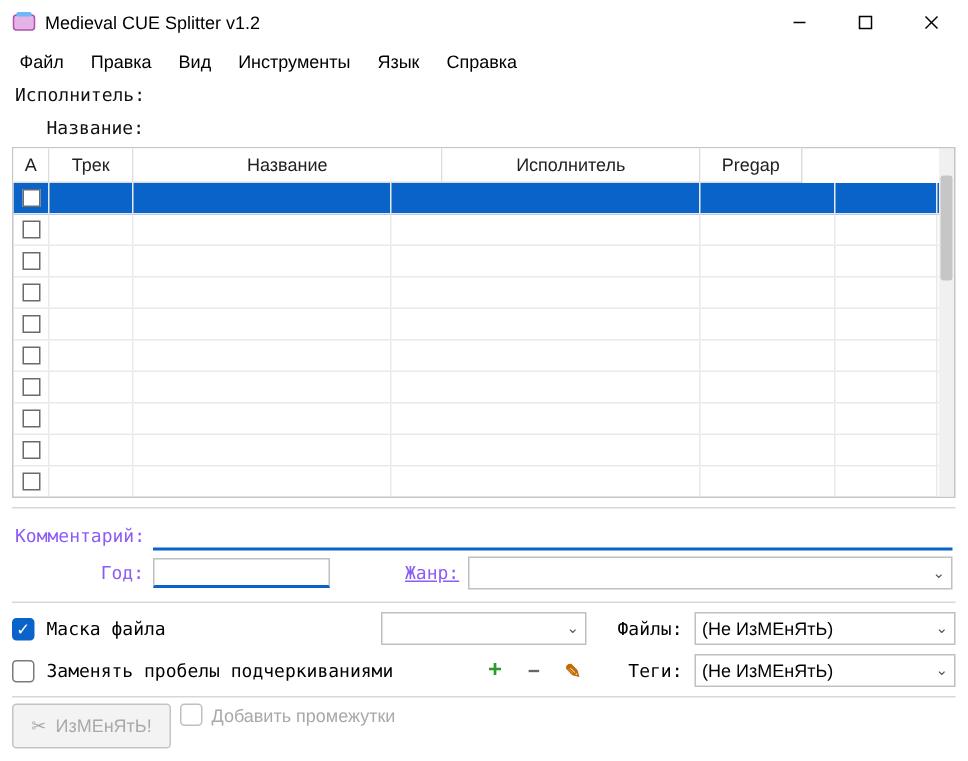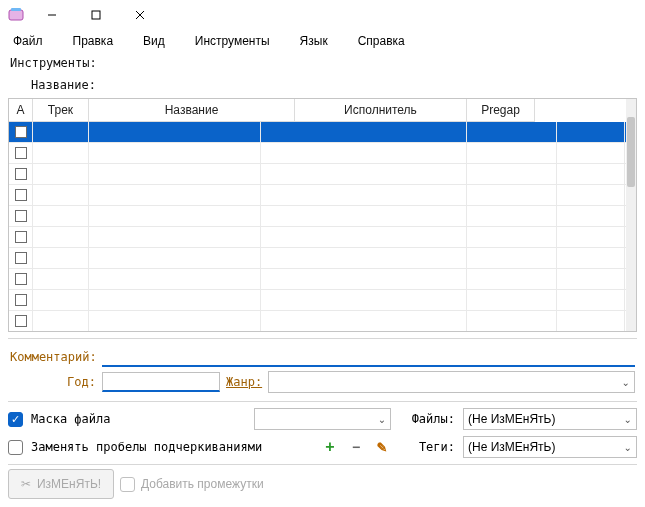--- a/index.html
+++ b/index.html
@@ -3,21 +3,21 @@
 <meta charset="utf-8">
 <style>
 * { box-sizing: border-box; font-family: "Segoe UI", Tahoma, sans-serif; font-size: 12px; }
 body { margin: 0; background: #fff; width: 645px; height: 507px; overflow: hidden; }
 
 .titlebar { height: 30px; display: flex; align-items: center; padding: 0 2px 0 8px; }
 .titlebar .app-icon { width: 16px; height: 16px; margin-right: 6px; }
 .titlebar .title { flex: 1; font-size: 12px; color: #000; }
 .winbtn { width: 44px; height: 28px; display: flex; align-items: center; justify-content: center; color: #000; }
 
-.menubar { height: 22px; display: flex; align-items: center; padding: 0 6px; gap: 16px; }
+.menubar { height: 22px; display: flex; align-items: center; padding: 0 6px; gap: 4px; }
 .menubar .menuitem { padding: 2px 7px; cursor: default; }
 
 .kv { display: flex; align-items: center; height: 22px; padding: 0 10px; gap: 6px; }
 .kv .k { width: 86px; text-align: right; color: #111; font-family: Consolas, monospace; }
 .kv .v { flex: 1; border-bottom: 1px solid transparent; }
 
 .tablewrap { margin: 2px 8px 0 8px; border: 1px solid #c5c5c5; height: 234px; display:flex; }
 .tablehdr { display: flex; background: #fff; }
 .th { border-right: 1px solid #dcdcdc; border-bottom: 1px solid #dcdcdc; background: #fff; text-align: center; padding: 4px 2px; font-size: 12px; color:#222; }
 .th-a { width: 24px; }
@@ -32,57 +32,58 @@
 .td { border-right: 1px solid #e9e9e9; display:flex; align-items:center; justify-content:center; }
 .td.chk { width:24px; }
 .td.tr1 { width:56px; } .td.pf { width:172px; } .td.ti { width:206px; } .td.ln { width:90px; } .td.pg { width:68px; }
 .chkbox { width:12px; height:12px; border:1px solid #6b6b6b; background:#fff; }
 .vscroll { width:10px; background:#f0f0f0; position:relative; }
 .vscroll .thumb { position:absolute; top:18px; left:1px; right:1px; height:70px; background:#c6c6c6; border-radius:2px; }
 
 .sep { margin: 6px 8px; border-top: 1px solid #d7d7d7; }
 
 .commentrow, .yeargenrerow { display:flex; align-items:center; padding: 2px 10px; gap:6px; }
-.lbl { font-family: Consolas, monospace; color:#a16207; }
+.lbl { font-family: Consolas, monospace; color:#8b5cf6; }
 .lbl.right { text-align:right; }
 .txtfield { flex:1; height:20px; border:1px solid #c0c0c0; background:#fff; padding:0 4px; }
 .commentrow .lbl { width:86px; text-align:right; }
 .commentrow .txtfield { border:none; border-bottom:2px solid #0a63c9; height:20px; }
 .yeargenrerow .col { display:flex; align-items:center; gap:6px; }
 .yeargenrerow .txtfield { border-bottom: 2px solid #0a63c9; }
 .yeargenrerow .year { width: 76px; }
-.yeargenrerow .genre-lbl { text-decoration:underline; }
+.yeargenrerow .genre-lbl { text-decoration:underline;margin-left:44px; }
 .combo { flex:1; height:22px; border:1px solid #c0c0c0; background:#fff; display:flex; align-items:center; padding:0 4px; position:relative; font-family: Consolas, monospace; }
 .combo .caret { position:absolute; right:4px; font-size:10px; color:#555; }
 
 .optblock { margin: 6px 8px; border-top: 1px solid #d7d7d7; padding-top:6px; display:grid; grid-template-columns: 1fr 230px; column-gap:16px; row-gap:6px; }
 .optrow { display:flex; align-items:center; gap:8px; }
 .chk-sm { width:15px; height:15px; border:1px solid #7a7a7a; border-radius:3px; background:#fff; display:flex; align-items:center; justify-content:center; }
 .chk-sm.checked { background:#0a63c9; border-color:#0a63c9; color:#fff; font-size:11px; }
 .iconbtn { width:18px; height:18px; display:flex; align-items:center; justify-content:center; font-weight:bold; }
 .iconadd { color:#2a9a2a; font-size:16px; }
 .iconmin { color:#666; font-size:14px; }
 .iconedit { color:#c06a00; font-size:13px; }
 .optrow .lbl2 { font-family: Consolas, monospace; text-align: right; }
 .maskcombo { flex:1; max-width:190px; }
 
 .footer { margin: 4px 8px 0 8px; border-top:1px solid #d7d7d7; padding-top:4px; display:flex; gap:6px; }
 .cutbtn { width:106px; height:30px; border:1px solid #c4c4c4; background:#f3f3f3; color:#a9a9a9; display:flex; align-items:center; justify-content:center; gap:6px; font-family:Consolas,monospace; border-radius:3px; }
-.footer-right { flex:1; display:flex; flex-direction:row; gap:4px; }
+.footer-right { flex:1; display:flex; flex-direction:column; gap:4px; }
 .frow { display:flex; align-items:center; gap:6px; color:#a9a9a9; font-family:Consolas,monospace; }
 .frow .chk-sm { border-color:#c0c0c0; }
 </style>
 </head>
 <body>
 
 <div class="titlebar">
   <svg class="app-icon" viewBox="0 0 16 16">
       <rect x="1" y="3" width="14" height="10" rx="2" fill="#e6b3e6" stroke="#b050b0"></rect>
       <rect x="3" y="1" width="10" height="3" rx="1" fill="#6fb8f5"></rect>
     </svg>
+  <div class="title">Medieval CUE Splitter v1.2</div>
   <div class="winbtn">
       <svg width="10" height="10">
         <line x1="1" y1="5" x2="9" y2="5" stroke="#000" stroke-width="1"></line>
       </svg>
     </div>
   <div class="winbtn">
       <svg width="10" height="10">
         <rect x="1" y="1" width="8" height="8" fill="none" stroke="#000" stroke-width="1"></rect>
       </svg>
     </div>
@@ -97,21 +98,21 @@
 <div class="menubar">
   <div class="menuitem">Файл</div>
   <div class="menuitem">Правка</div>
   <div class="menuitem">Вид</div>
   <div class="menuitem">Инструменты</div>
   <div class="menuitem">Язык</div>
   <div class="menuitem">Справка</div>
 </div>
 
 <div class="kv">
-  <div class="k">Инструменты:</div>
+  <div class="k">Исполнитель:</div>
   <div class="v"></div>
 </div>
 <div class="kv">
   <div class="k">Название:</div>
   <div class="v"></div>
 </div>
 
 <div class="tablewrap">
   <div style="flex:1; display:flex; flex-direction:column;">
     <div class="tablehdr">

